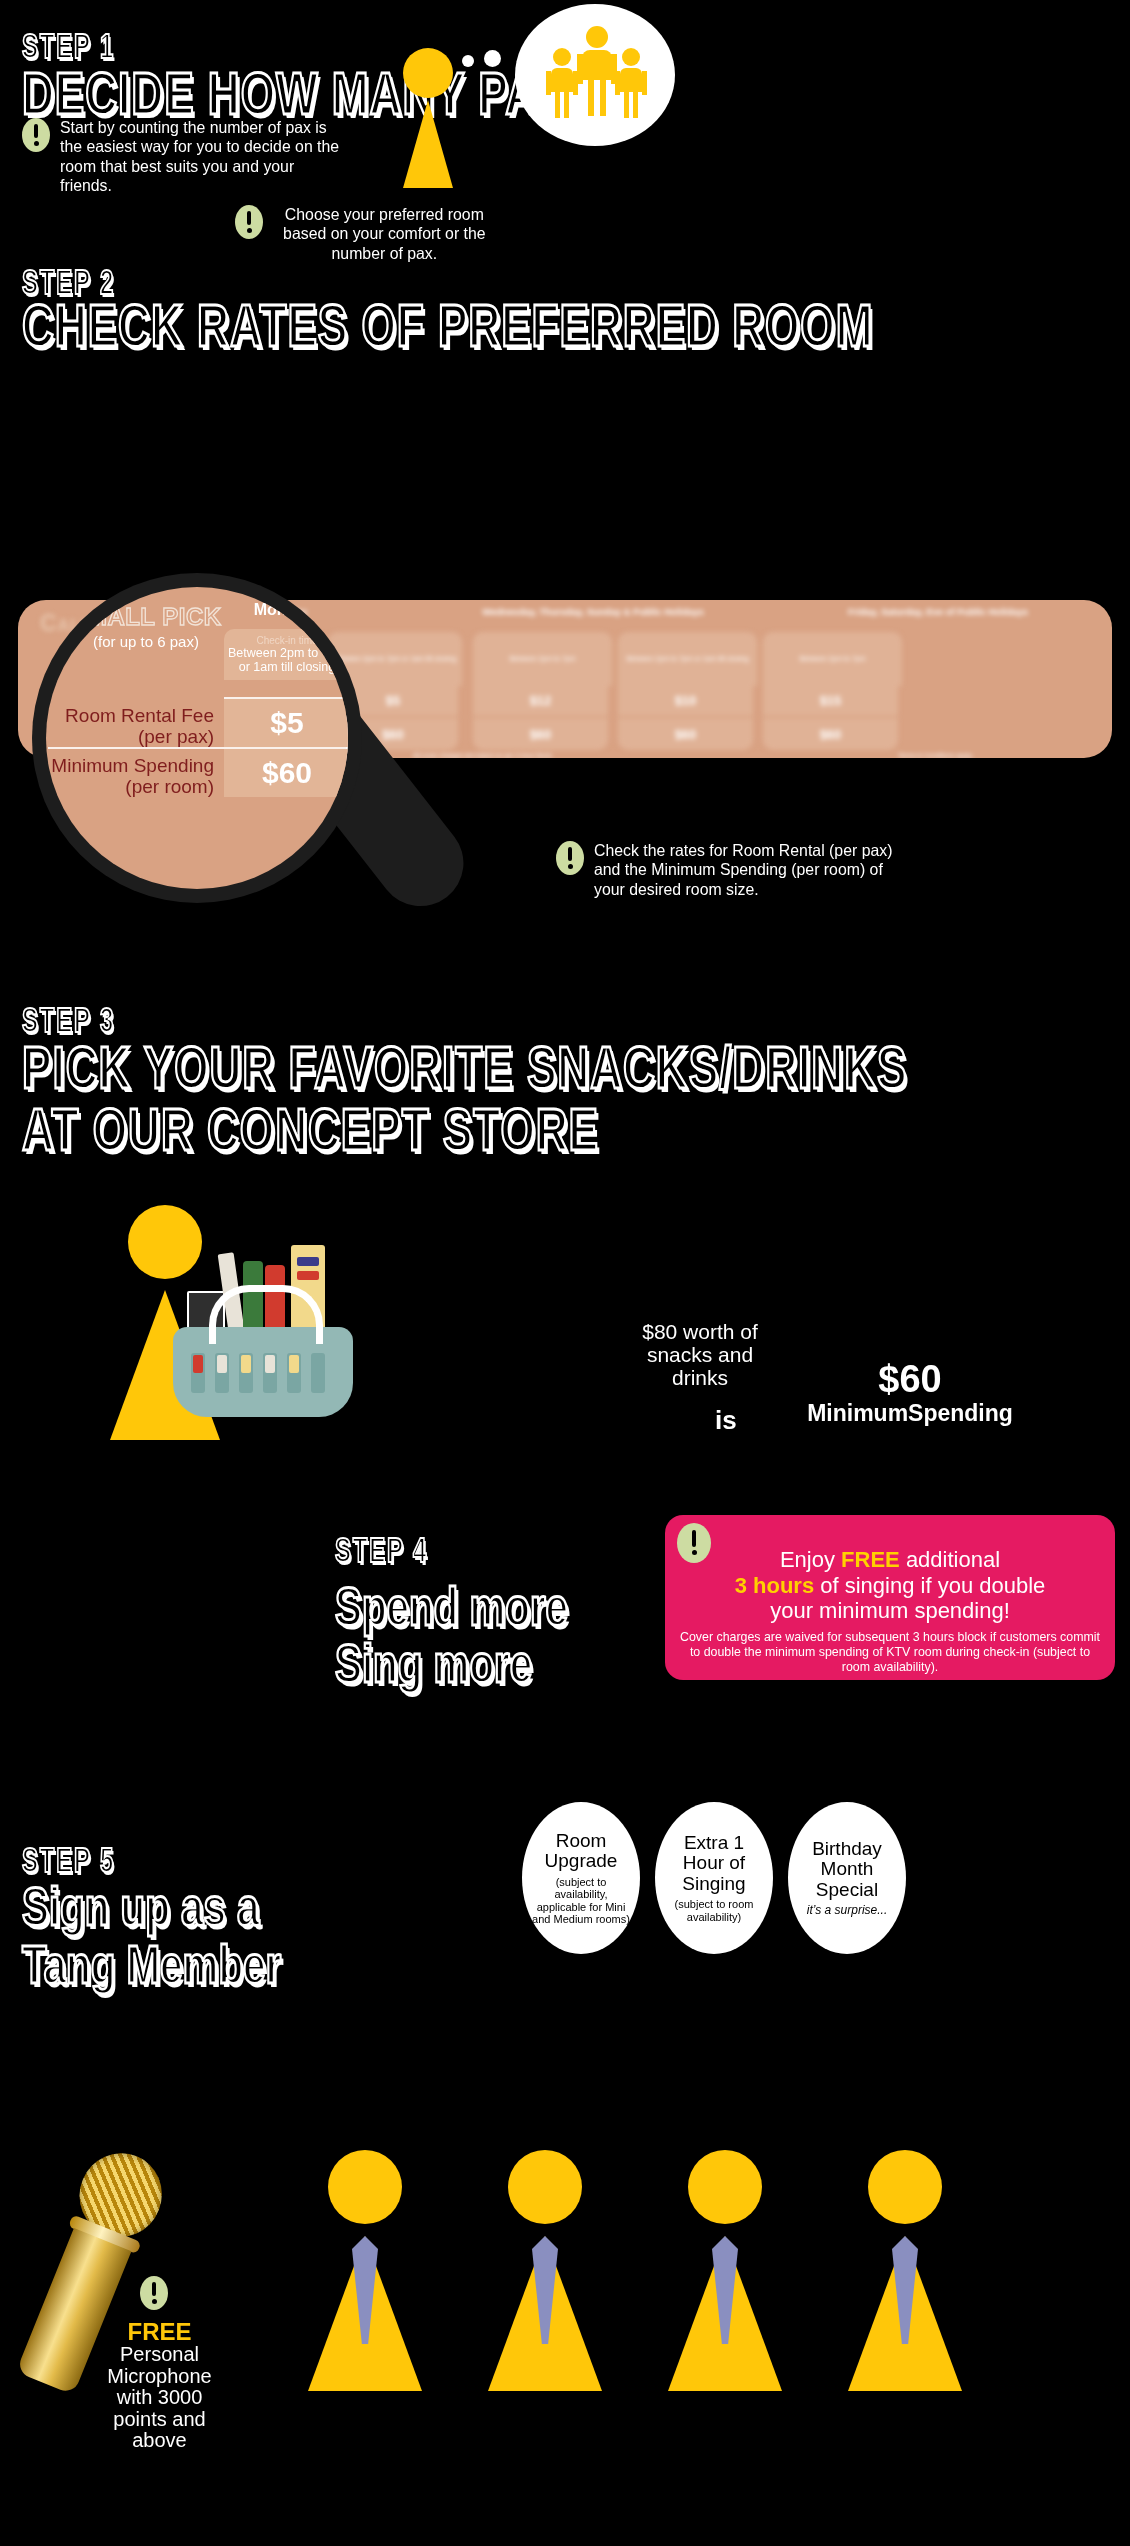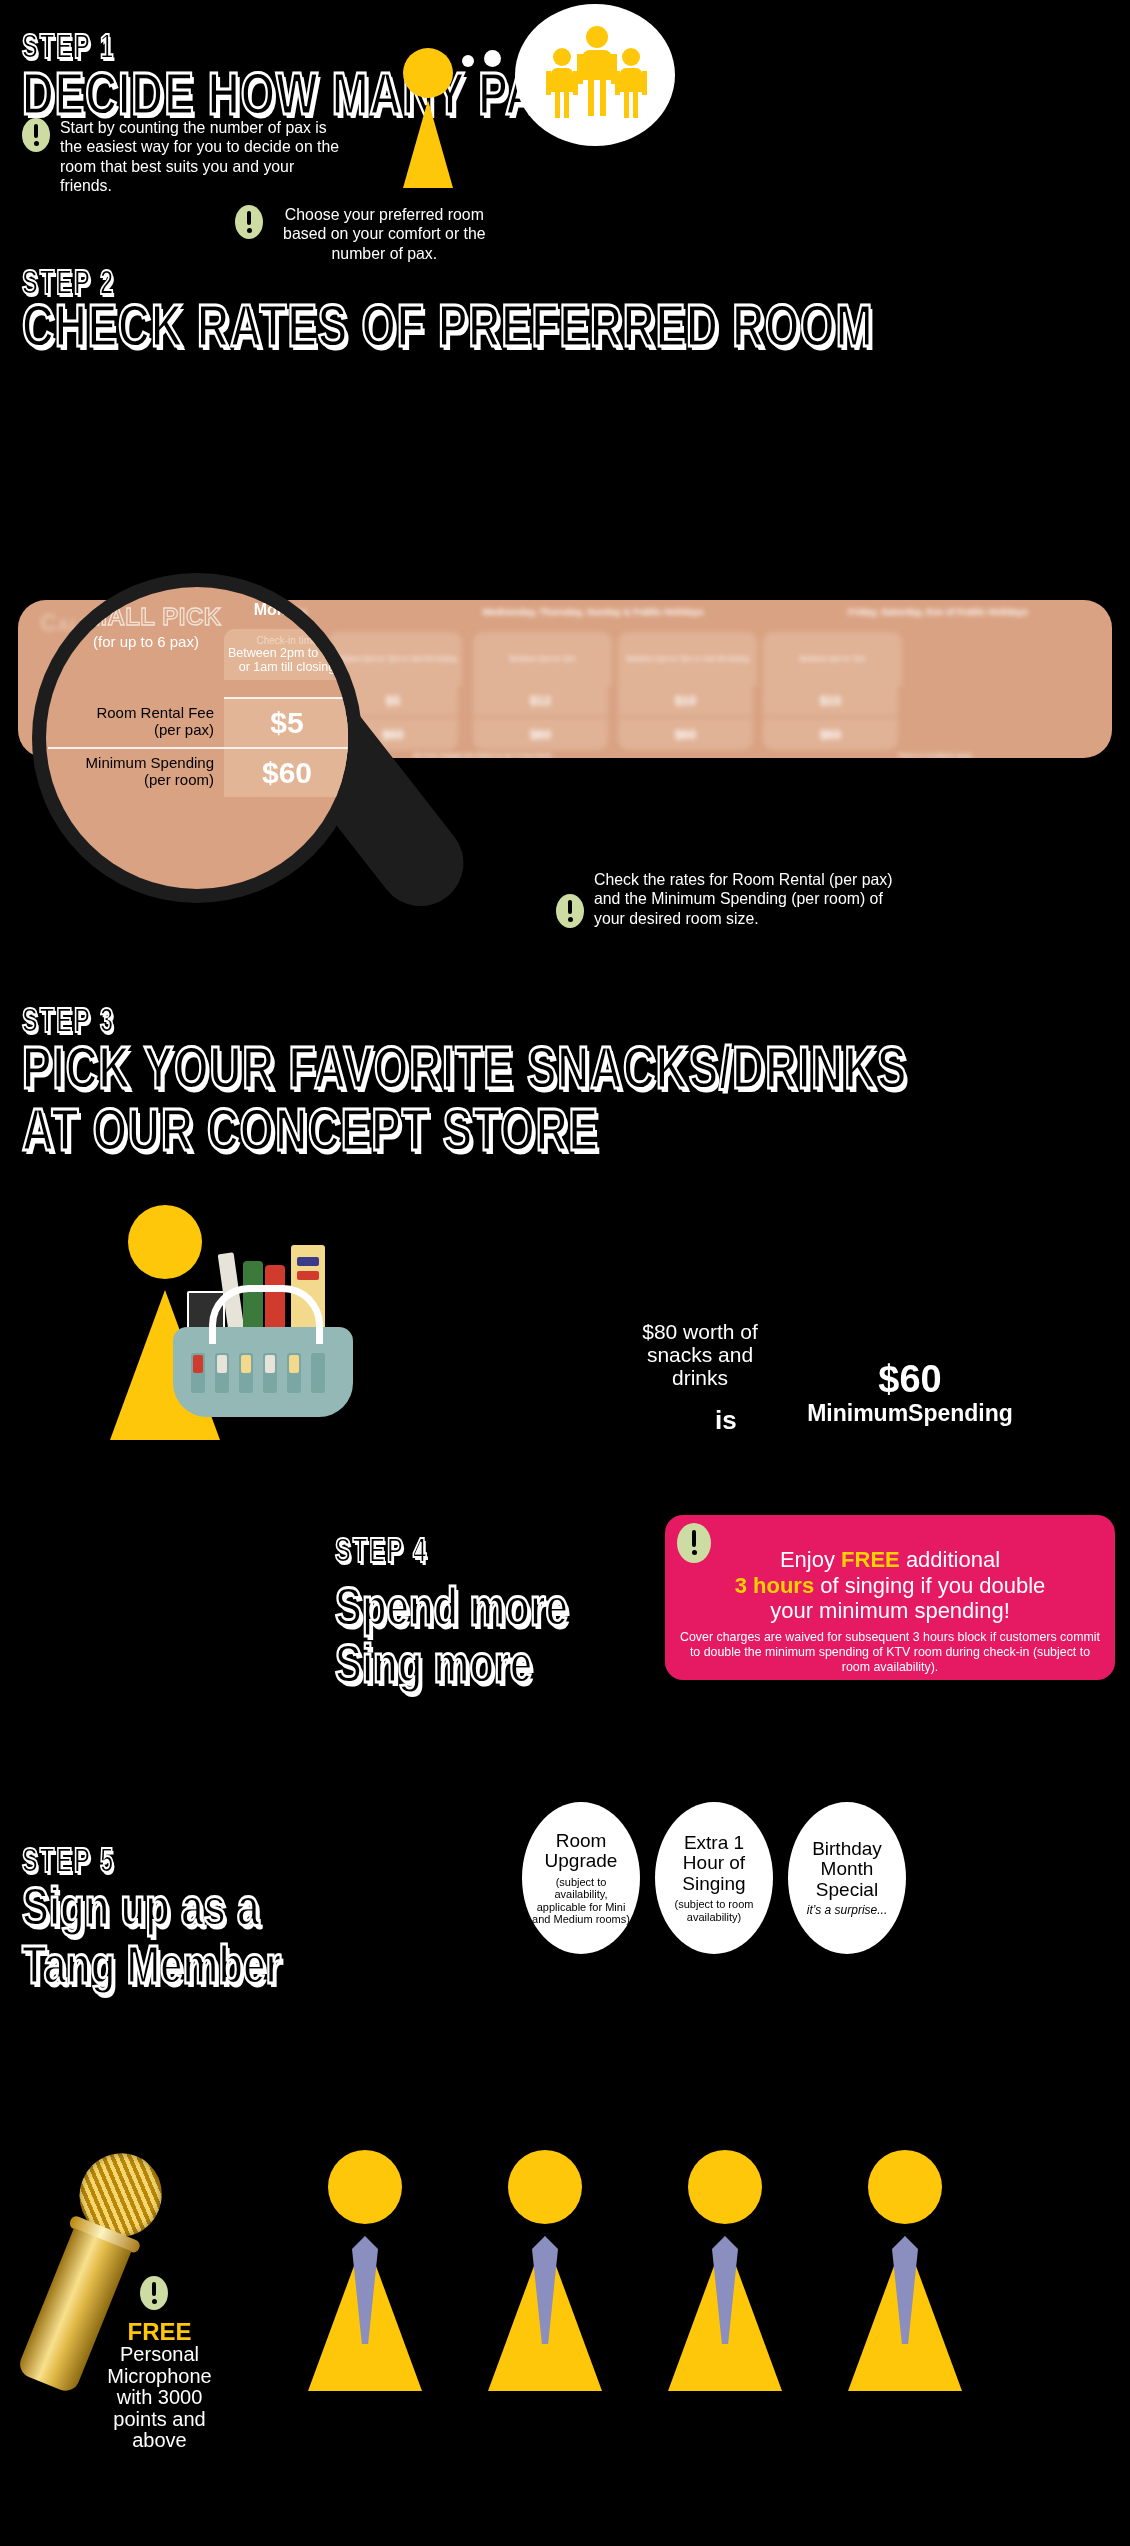--- a/index.html
+++ b/index.html
@@ -134,21 +134,21 @@
     font-size:16px;font-weight:bold;color:#fff;
   }
   .lens-checkin{
     position:absolute;left:196px;top:72px;width:126px;text-align:center;
     background:#e2b597;border-top-left-radius:10px;border-top-right-radius:10px;
     padding:6px 3px 5px;box-sizing:border-box;
   }
   .lens-checkin .t1{font-size:10px;color:#f0d6c3;}
   .lens-checkin .t2{font-size:12.5px;color:#fff;line-height:1.15;}
   .lens-rowlabel{position:absolute;right:8px;width:168px;text-align:right;
-    font-size:15px;color:#000000;line-height:1.12;}
+    font-size:19px;color:#7f1d1d;line-height:1.12;}
   .lens-val{position:absolute;left:196px;width:126px;text-align:center;
     background:#e2b597;color:#fff;font-weight:bold;}
   .hairline{position:absolute;background:rgba(255,255,255,.85);}
 
   
   .basket{position:absolute;}
   .basket .bsk{
     position:absolute;background:#93b8b5;border-radius:14px 14px 34px 34px;
   }
   .basket .hndl{position:absolute;border:7px solid #fff;border-bottom:none;
@@ -315,21 +315,21 @@
 
         <div class="lens-rowlabel" style="left:18px;top:198px;">
           <span>Minimum Spending</span><br>
           <span>(per room)</span>
         </div>
         <div class="lens-val" style="top:192px;height:48px;font-size:30px;display:flex;align-items:center;justify-content:center;">$60</div>
       </div>
     </div>
   </div>
 
-  <div class="abs note" style="left:556px;top:870px;width:370px;align-items:flex-end;">
+  <div class="abs note" style="left:556px;top:841px;width:370px;">
     <span class="bullet"></span>
     <span class="txt">Check the rates for Room Rental (per pax) and the Minimum Spending (per room) of your desired room size.</span>
   </div>
 
   <div class="abs step-label" style="left:22px;top:1000px;">STEP 3</div>
   <div class="abs big-head" style="left:22px;top:1038px;">PICK YOUR FAVORITE SNACKS/DRINKS</div>
   <div class="abs big-head" style="left:22px;top:1100px;">AT OUR CONCEPT STORE</div>
 
   <div class="person" style="left:100px;top:1205px;width:130px;height:235px;">
     <div class="head" style="left:28px;top:0;width:74px;height:74px;"></div>

